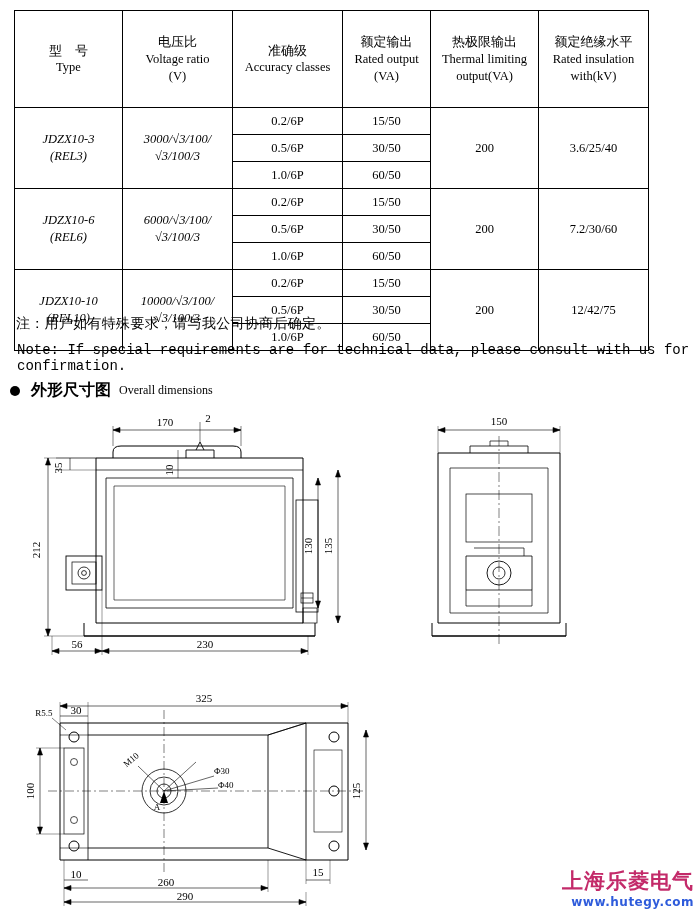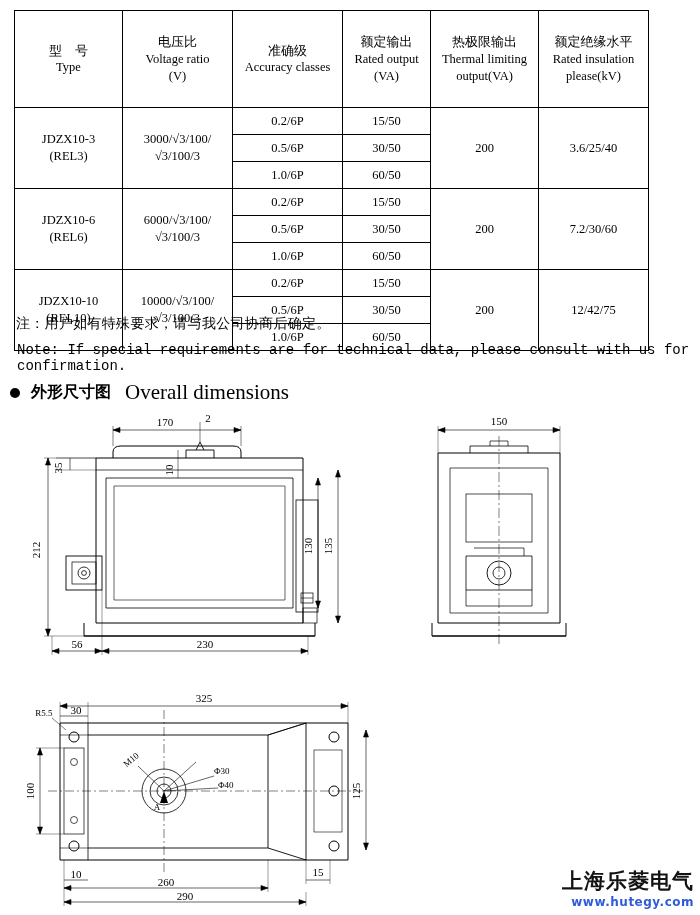--- a/index.html
+++ b/index.html
@@ -33,22 +33,22 @@
     line-height: 1.35;
     padding: 2px 1px;
     font-weight: normal;
   }
   .spec-table thead td {
     height: 92px;
   }
   .hdr-cn { font-size: 13px; display: block; }
   .hdr-en { font-size: 12.5px; display: block; }
   .hdr-unit { font-size: 12.5px; display: block; }
-  .type-cell { font-size: 13px; }
-  .ratio-cell { font-size: 12.5px; line-height: 1.5; }
+  .type-cell { font-size: 13px; font-style: italic; }
+  .ratio-cell { font-size: 12.5px; line-height: 1.5; font-style: italic; }
   .small-row td { height: 22px; }
 
   
   .note-cn {
     position: absolute;
     left: 16px;
     top: 315px;
     font-size: 14px;
     font-family: "DejaVu Sans", sans-serif;
     letter-spacing: 0.3px;
@@ -77,22 +77,21 @@
     display: inline-block;
     width: 10px;
     height: 10px;
     border-radius: 50%;
     background: #000;
     margin-right: 3px;
   }
   .section-title .en {
     font-family: "Liberation Serif", serif;
     font-weight: normal;
-    font-size: 21px;
-    margin-left: 6px;
+    font-size: 12px;
   }
 
   
   .drawing {
     position: absolute;
   }
   #drawing-front { left: 18px; top: 408px; }
   #drawing-side  { left: 410px; top: 408px; }
   #drawing-top   { left: 18px; top: 690px; }
 
@@ -109,21 +108,21 @@
     position: absolute;
     right: 6px;
     bottom: 6px;
     text-align: right;
     pointer-events: none;
   }
   .wm-top {
     font-family: "DejaVu Sans", sans-serif;
     font-size: 21px;
     font-weight: bold;
-    color: #000000;
+    color: #be185d;
     letter-spacing: 1px;
     opacity: 0.92;
   }
   .wm-bot {
     font-family: "DejaVu Sans", sans-serif;
     font-size: 12px;
     font-weight: bold;
     color: #1d4ed8;
     letter-spacing: 0.5px;
     opacity: 0.92;
@@ -162,21 +161,21 @@
         <span class="hdr-unit">(VA)</span>
       </td>
       <td>
         <span class="hdr-cn">热极限输出</span>
         <span class="hdr-en">Thermal limiting</span>
         <span class="hdr-unit">output(VA)</span>
       </td>
       <td>
         <span class="hdr-cn">额定绝缘水平</span>
         <span class="hdr-en">Rated insulation</span>
-        <span class="hdr-unit">please(kV)</span>
+        <span class="hdr-unit">with(kV)</span>
       </td>
     </tr>
   </thead>
   <tbody>
 
     <tr class="small-row">
       <td rowspan="3" class="type-cell">
         <div>JDZX10-3</div>
         <div>(REL3)</div>
       </td>

